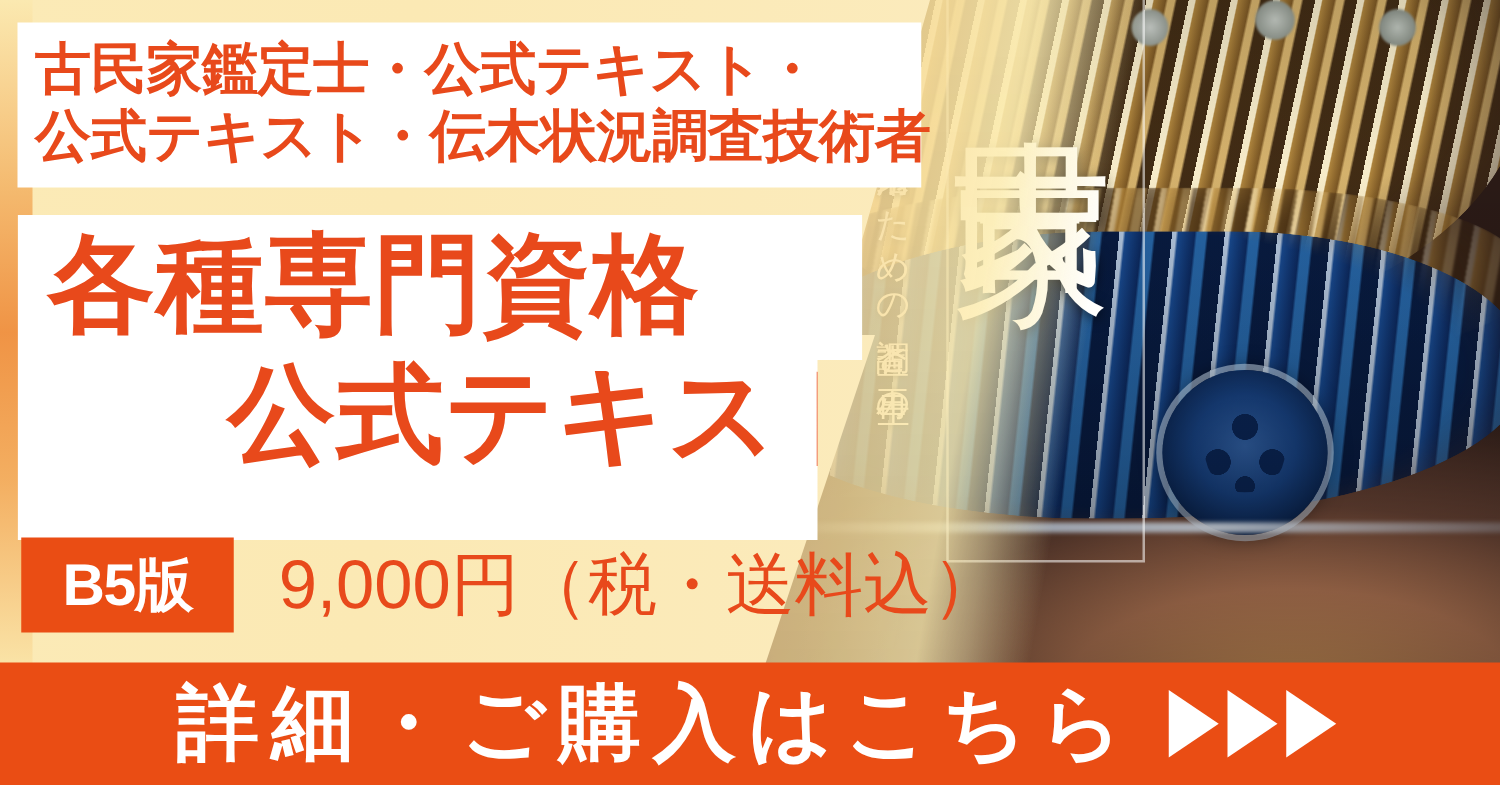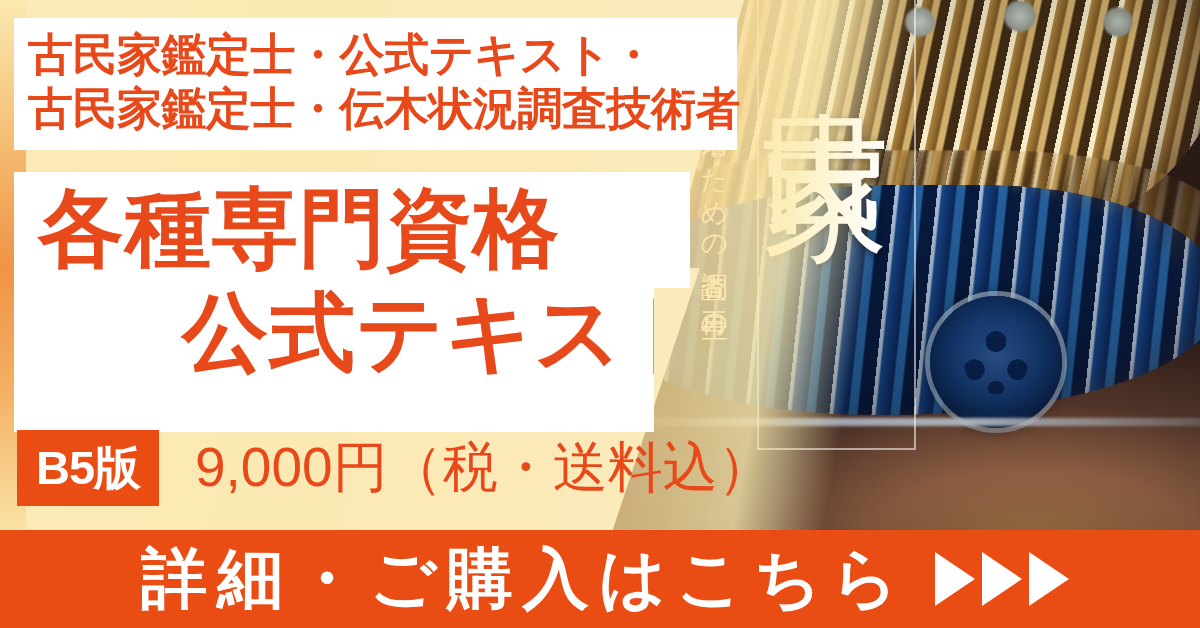--- a/index.html
+++ b/index.html
@@ -170,21 +170,21 @@
     color:#e8491b; font-size:86px; font-weight:700; line-height:1.18;
     letter-spacing:1px; white-space:nowrap;
   }
 
   
   .price-row{
     position:absolute; left:17px; top:430px; height:76px;
     display:flex; align-items:center;
   }
   .badge{
-    width:142px; height:76px;
+    width:170px; height:76px;
     background:#ea4d14;
     color:#fff;
     font-size:47px; font-weight:700;
     display:flex; align-items:center; justify-content:center;
     letter-spacing:-1px;
   }
   .price-text{
     margin-left:36px;
     color:#e8491b;
     font-size:55px; font-weight:400;
@@ -262,21 +262,21 @@
   <div class="book-sub">伝統構法　古民家活用のための調査と再生の</div>
 
   <div class="warm-wash"></div>
   <div class="pink-bloom"></div>
   <div class="cream-panel">
     <div class="cream-left-edge"></div>
   </div>
 
   <div class="panel-top">
     <div class="ttl">古民家鑑定士・公式テキスト・</div>
-    <div class="ttl" style="top:62px;">古民家鑑定士・伝木状況調査技術者</div>
+    <div class="ttl" style="top:62px;">公式テキスト・伝木状況調査技術者</div>
   </div>
 
   <div class="panel-main">
     <div class="line-a">各種専門資格</div>
     <div class="line-b">公式テキスト</div>
   </div>
 
   <div class="price-row">
     <div class="badge">B5版</div>
     <div class="price-text">9,000円（税・送料込）</div>

